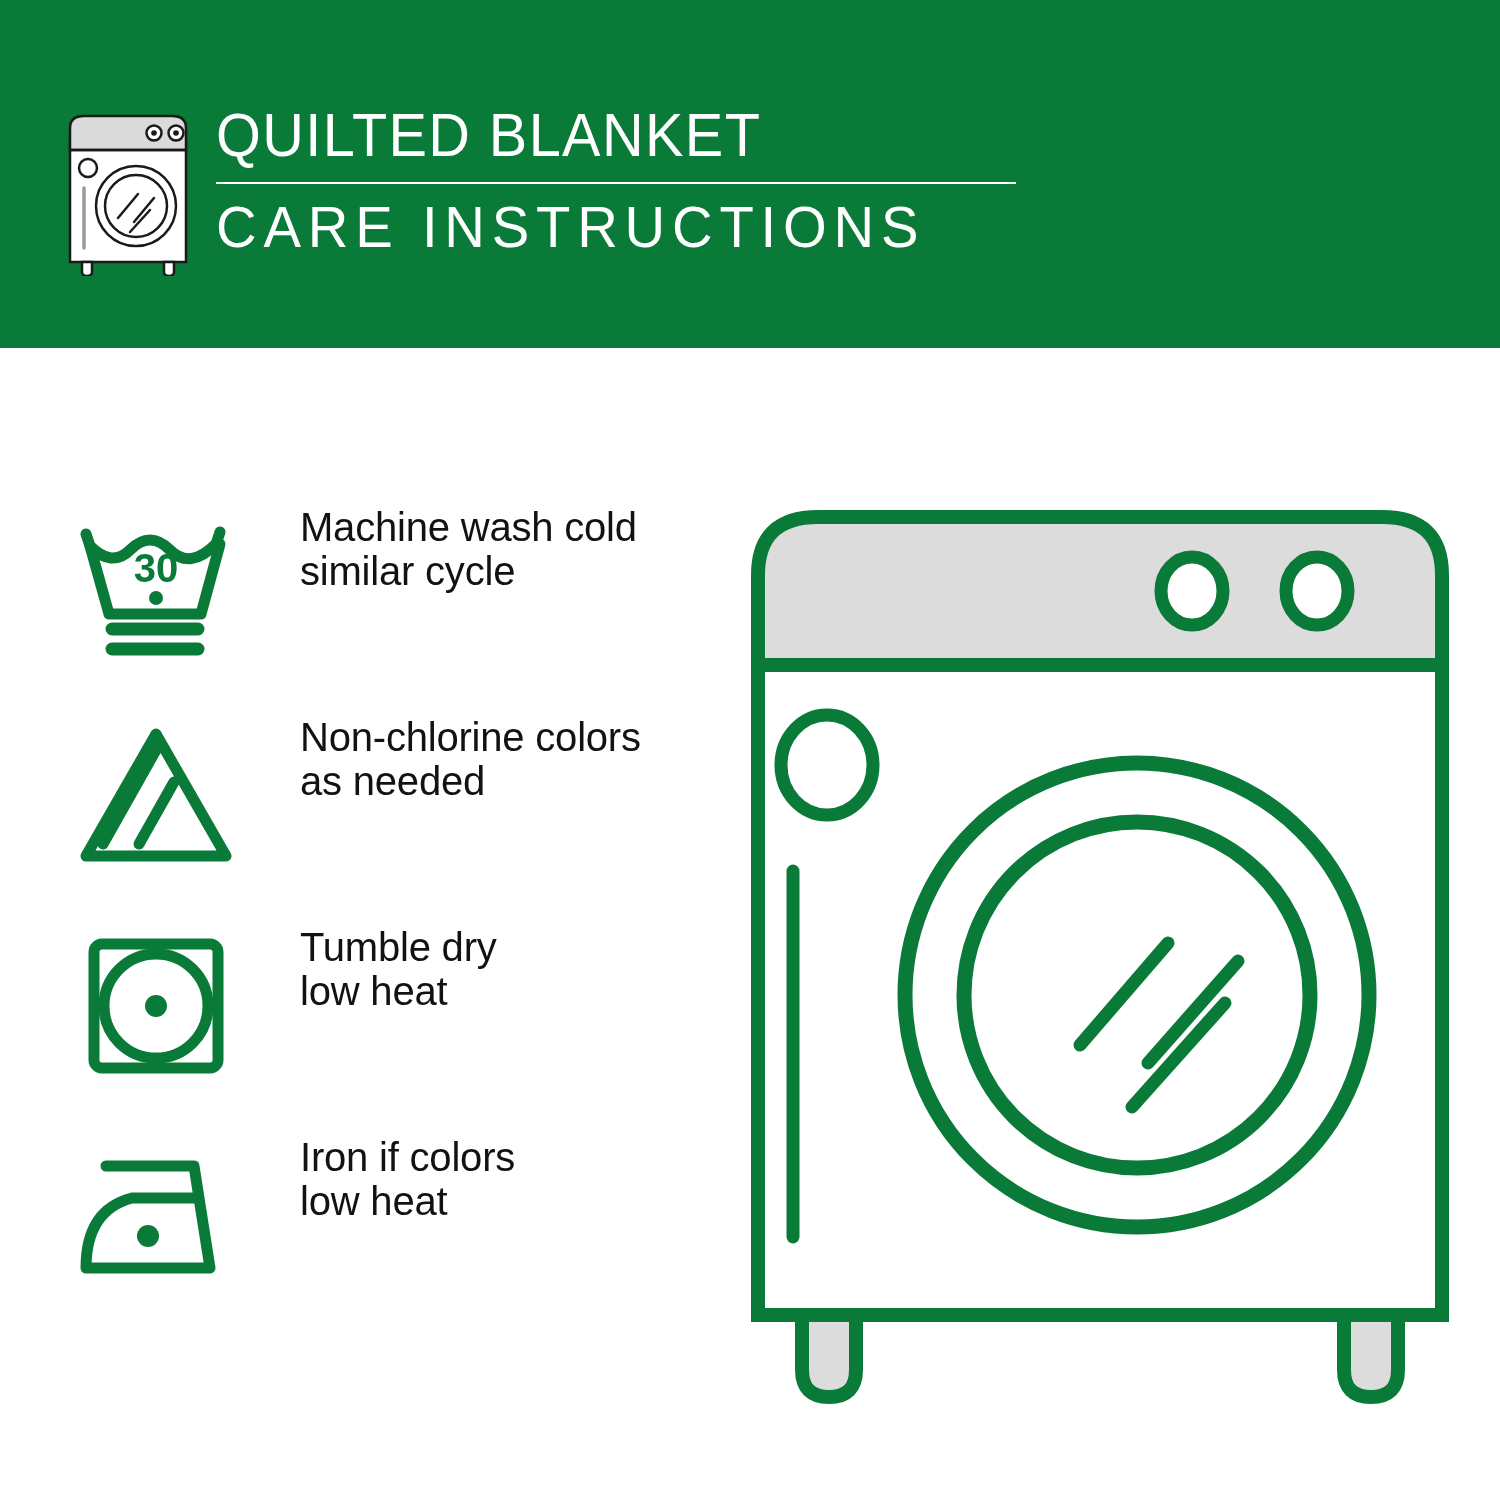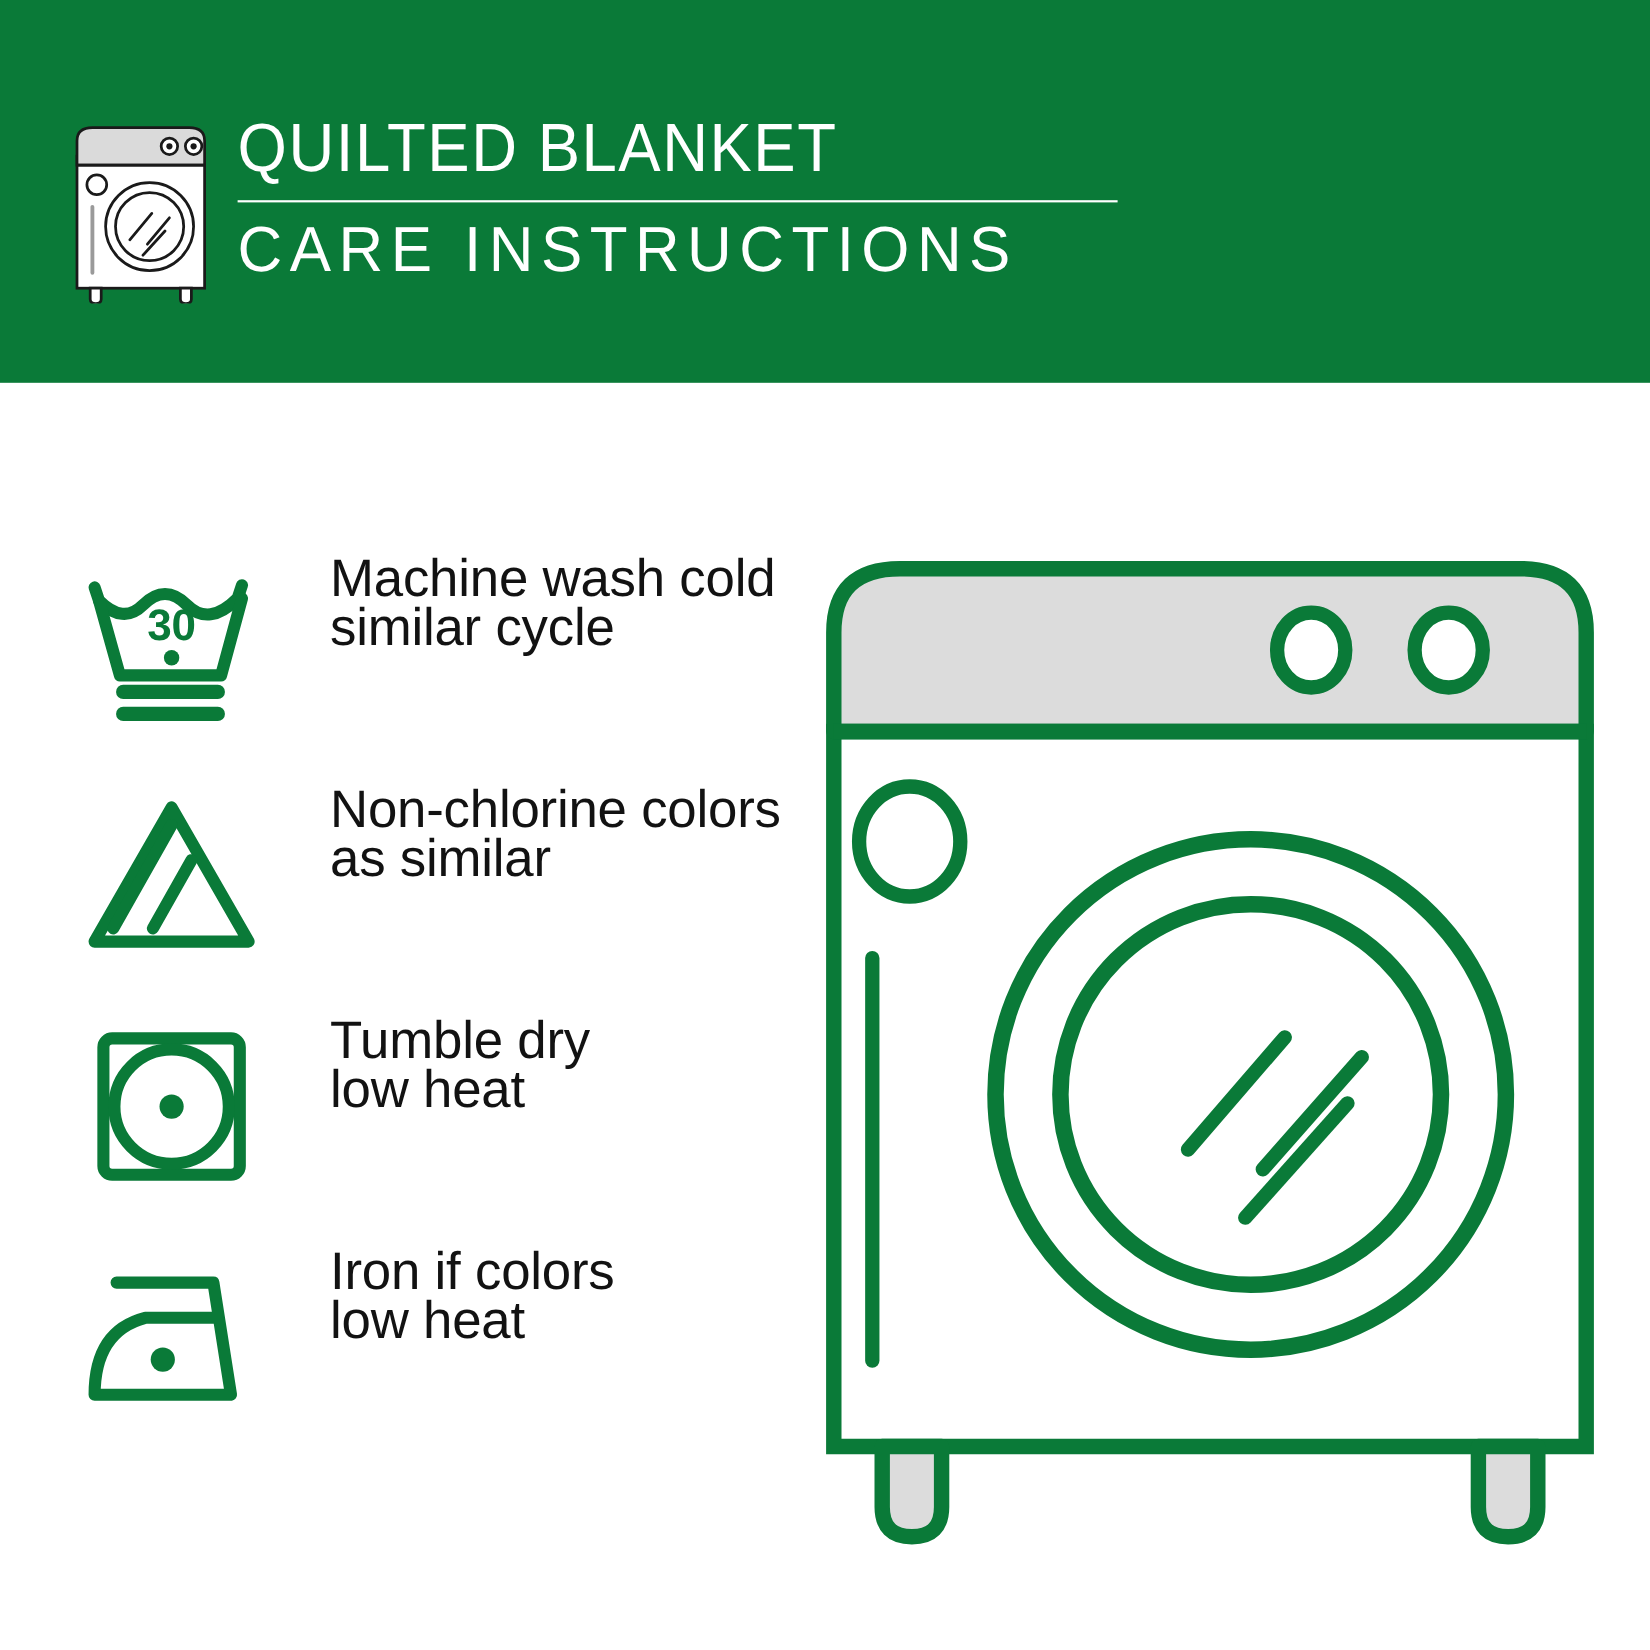--- a/index.html
+++ b/index.html
@@ -86,21 +86,21 @@
     width: 172px;
     height: 160px;
     flex: 0 0 auto;
     display: flex;
     align-items: center;
     justify-content: flex-start;
   }
   .care-text {
     margin-left: 58px;
     color: #121212;
-    font-size: 48px;
+    font-size: 40px;
     line-height: 44px;
     font-weight: 400;
     letter-spacing: -0.2px;
   }
   .care-text .ln { display: block; white-space: nowrap; }
 
   
   .machine-wrap {
     position: absolute;
     left: 740px;
@@ -179,21 +179,21 @@
   <div class="care-row">
     <div class="care-icon">
       <svg viewBox="0 0 172 150" width="172" height="150" aria-hidden="true">
         <path d="M86 14 L156 136 L16 136 Z" fill="none" stroke="#0A7A38" stroke-width="11" stroke-linejoin="round"></path>
         <line x1="86" y1="30" x2="33" y2="124" stroke="#0A7A38" stroke-width="11" stroke-linecap="round"></line>
         <line x1="104" y1="62" x2="69" y2="124" stroke="#0A7A38" stroke-width="11" stroke-linecap="round"></line>
       </svg>
     </div>
     <div class="care-text">
       <span class="ln">Non-chlorine colors</span>
-      <span class="ln">as similar</span>
+      <span class="ln">as needed</span>
     </div>
   </div>
 
   <div class="care-row">
     <div class="care-icon">
       <svg viewBox="0 0 172 150" width="172" height="150" aria-hidden="true">
         <rect x="24" y="14" width="124" height="124" rx="8" ry="8" fill="none" stroke="#0A7A38" stroke-width="11"></rect>
         <circle cx="86" cy="76" r="52" fill="none" stroke="#0A7A38" stroke-width="11"></circle>
         <circle cx="86" cy="76" r="11" fill="#0A7A38"></circle>
       </svg>

